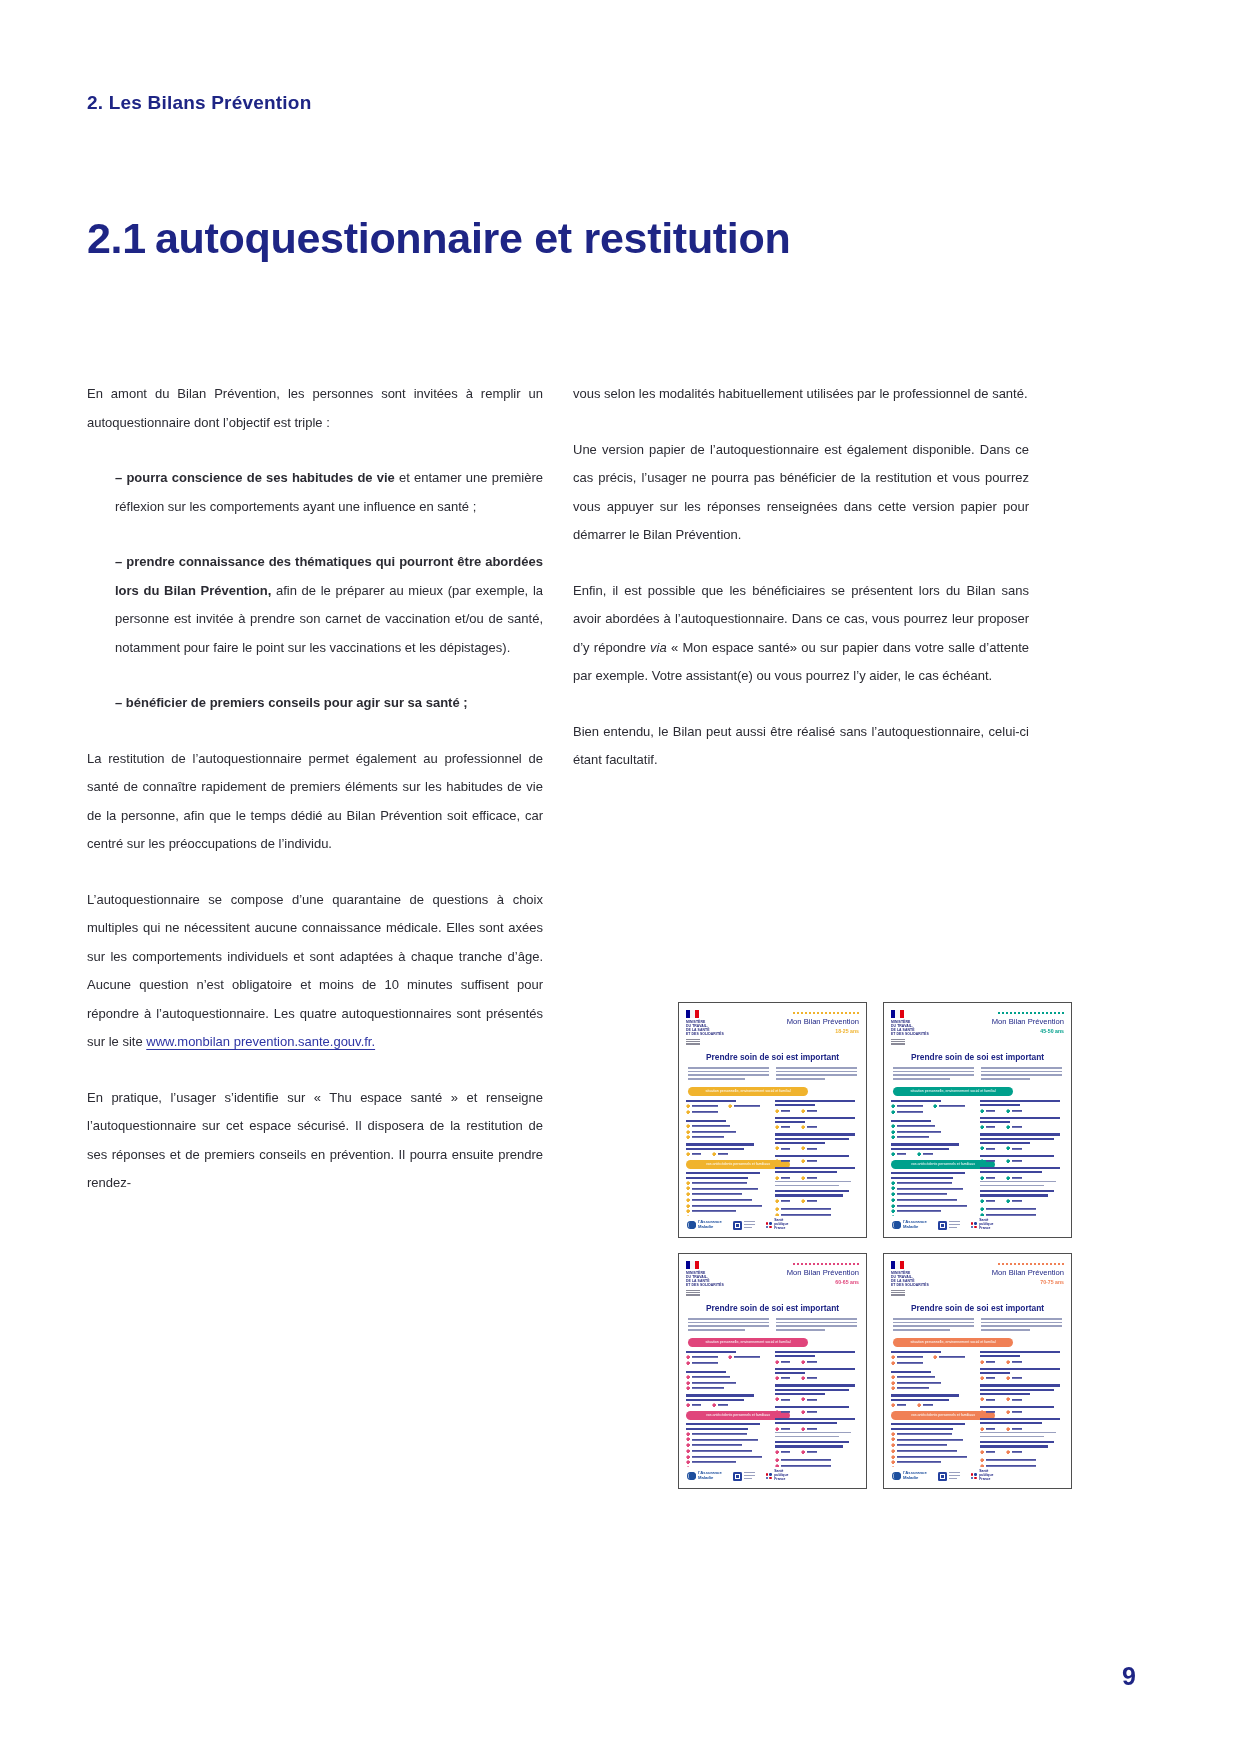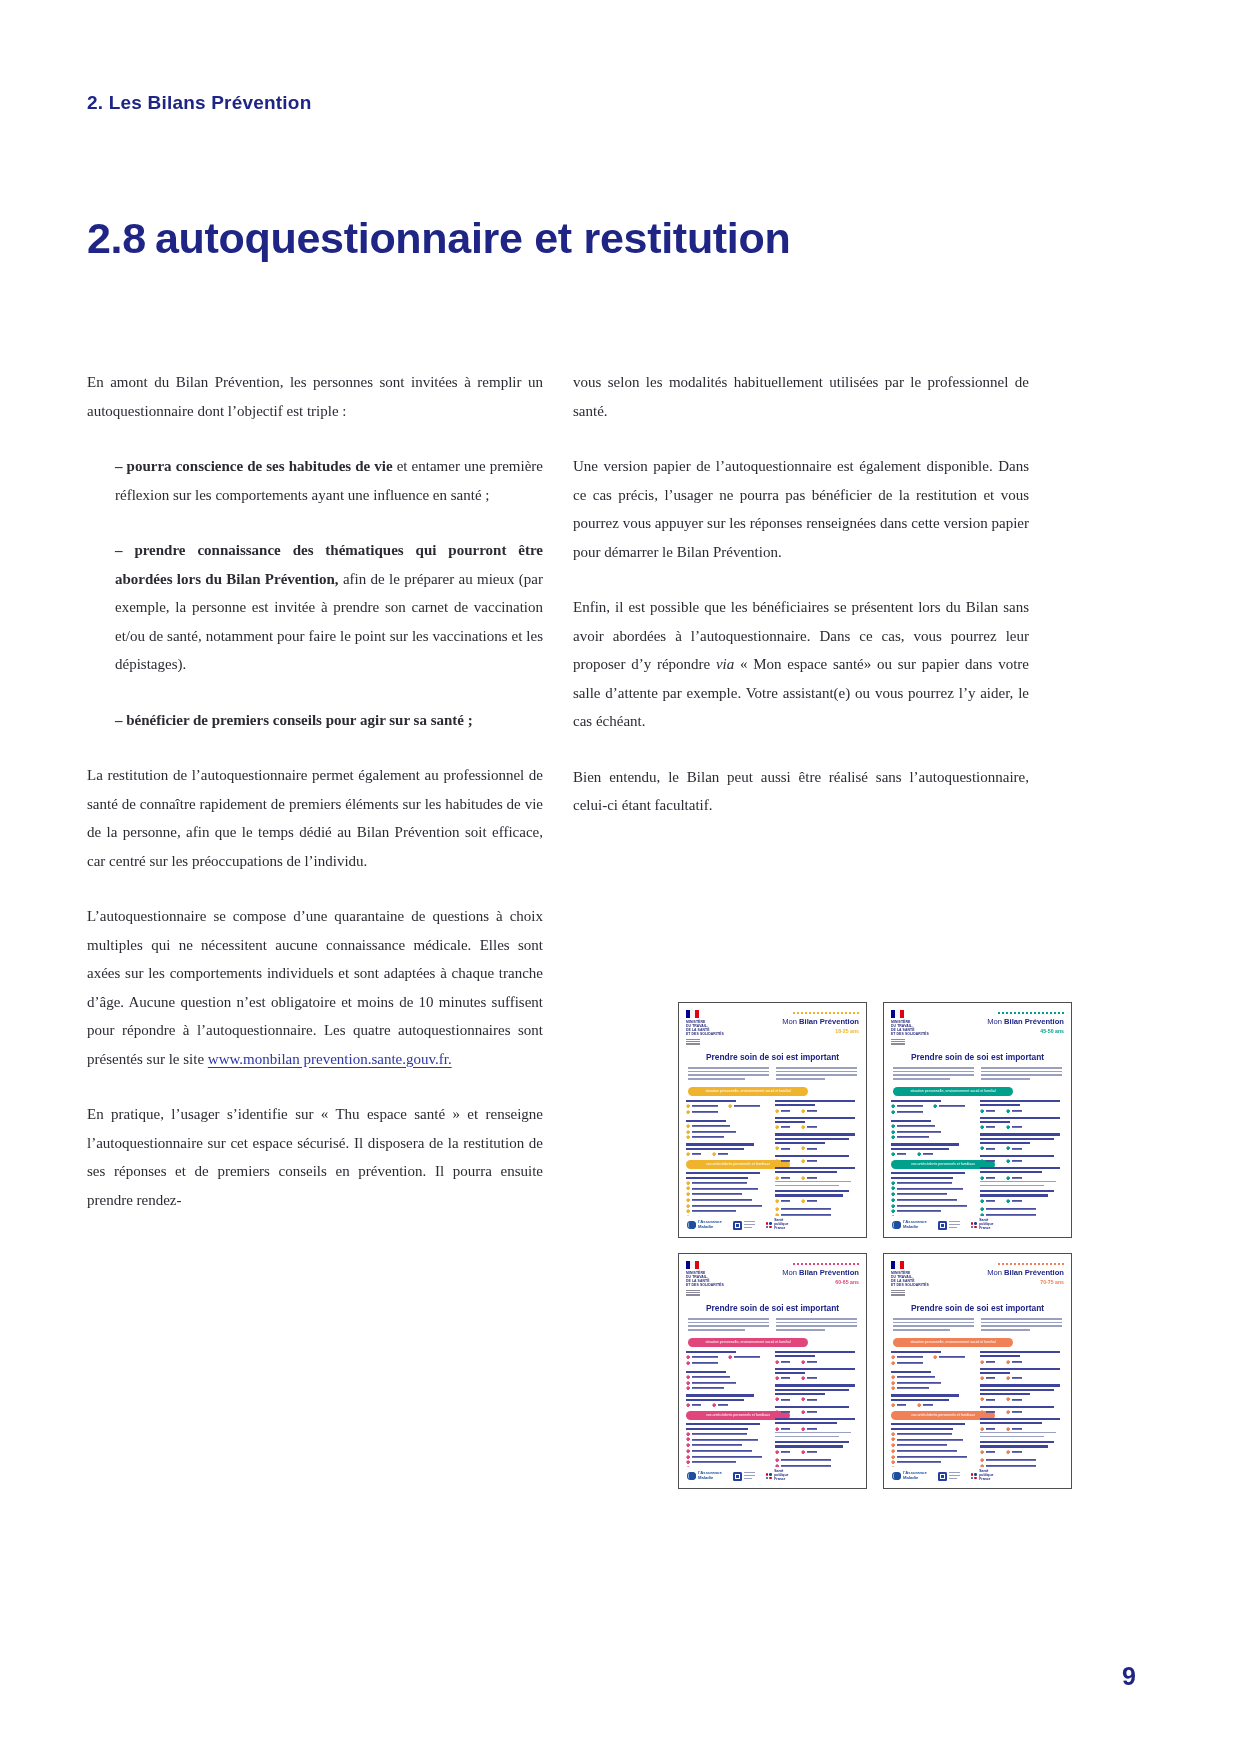--- a/index.html
+++ b/index.html
@@ -11,22 +11,22 @@
   .breadcrumb {
     position:absolute; left:87px; top:92px;
     font-size:19px; font-weight:700; color:var(--navy); letter-spacing:.2px;
   }
   .page-title {
     position:absolute; left:87px; top:208px; display:flex;
     color:var(--navy); font-weight:700; font-size:43px; line-height:60px; letter-spacing:-.3px;
   }
   .title-number { width:68px; flex:none; }
   .col {
-    position:absolute; top:368px; width:456px;
-    font-size:15px; line-height:28.5px; color:var(--body); text-align:justify;font-family:Liberation Serif, serif;
+    position:absolute; top:380px; width:456px;
+    font-size:13px; line-height:28.5px; color:var(--body); text-align:justify;
   }
   .col-left  { left:87px; }
   .col-right { left:573px; }
   .col p { margin:0 0 27px 0; }
   .col .bullet { margin:0 0 27px 28px; }
   .col b { font-weight:700; }
   .ital { font-style:italic; }
   .link { color:var(--link); text-decoration:underline; text-underline-offset:3px; cursor:pointer; }
   .page-number { position:absolute; left:1122px; top:1662px; font-size:25px; font-weight:700; color:var(--navy); }
 
@@ -44,21 +44,21 @@
   .t-ministry { width:62px; flex:none; }
   .t-flag { display:flex; width:13px; height:8px; margin-bottom:1.5px; }
   .t-flag span { flex:1; }
   .fl-b { background:#000091; } .fl-w { background:#f5f5f5; } .fl-r { background:#e1000f; }
   .t-min-line { font-size:3.4px; line-height:4.3px; font-weight:700; color:#23277c; letter-spacing:.1px; }
   .t-motto { margin-top:2px; }
   .t-motto .mbar { height:1.3px; width:14px; background:#8a8a98; margin-bottom:1.1px; }
   .t-brand { text-align:right; width:104px; padding-top:2px; }
   .t-dots { border-top:2px dotted var(--accent); width:66px; margin:0 0 3px auto; }
   .t-brand-name { font-size:7.6px; color:var(--navy); white-space:nowrap; }
-  .t-brand-name b { font-weight:700; }
+  .t-brand-name b { font-weight:400; }
   .t-age { font-size:5.2px; font-weight:700; color:var(--accent); margin-top:1.5px; }
   .t-title { text-align:center; font-size:8.4px; font-weight:700; color:var(--navy); margin-top:6px; white-space:nowrap; }
   .t-intro { display:flex; gap:7px; margin-top:5px; justify-content:center; }
   .t-intro-col { width:81px; }
   .gbar { height:1.7px; background:#9aa0bf; margin-bottom:2.1px; }
   .t-pill {
     height:9px; border-radius:5px; background:var(--accent); color:#fff;
     font-size:3.6px; line-height:9px; text-align:center; white-space:nowrap; overflow:hidden; padding:0 4px;
     box-sizing:border-box;
   }
@@ -101,21 +101,21 @@
   .spf-dots i { width:2.4px; height:2.4px; border-radius:50%; display:block; }
   .d-r{background:#d6001c} .d-b{background:#24409e}
   .spf-text { font-size:3.4px; line-height:3.9px; font-weight:700; color:var(--navy); }
 </style>
 </head>
 <body>
 
 <div class="breadcrumb">2. Les Bilans Prévention</div>
 
 <div class="page-title">
-  <div class="title-number">2.8</div>
+  <div class="title-number">2.1</div>
   <div class="title-lines">
     <div>autoquestionnaire et restitution</div>
   </div>
 </div>
 
 <div class="col col-left">
   <p>En amont du Bilan Prévention, les personnes sont invitées à remplir un autoquestionnaire dont l’objectif est triple :</p>
   <p class="bullet"><b>– pourra conscience de ses habitudes de vie</b><span> et entamer une première réflexion sur les comportements ayant une influence en santé ;</span></p>
   <p class="bullet"><b>– prendre connaissance des thématiques qui pourront être abordées lors du Bilan Prévention,</b><span> afin de le préparer au mieux (par exemple, la personne est invitée à prendre son carnet de vaccination et/ou de santé, notamment pour faire le point sur les vaccinations et les dépistages).</span></p>
   <p class="bullet"><b>– bénéficier de premiers conseils pour agir sur sa santé ;</b><span></span></p>

